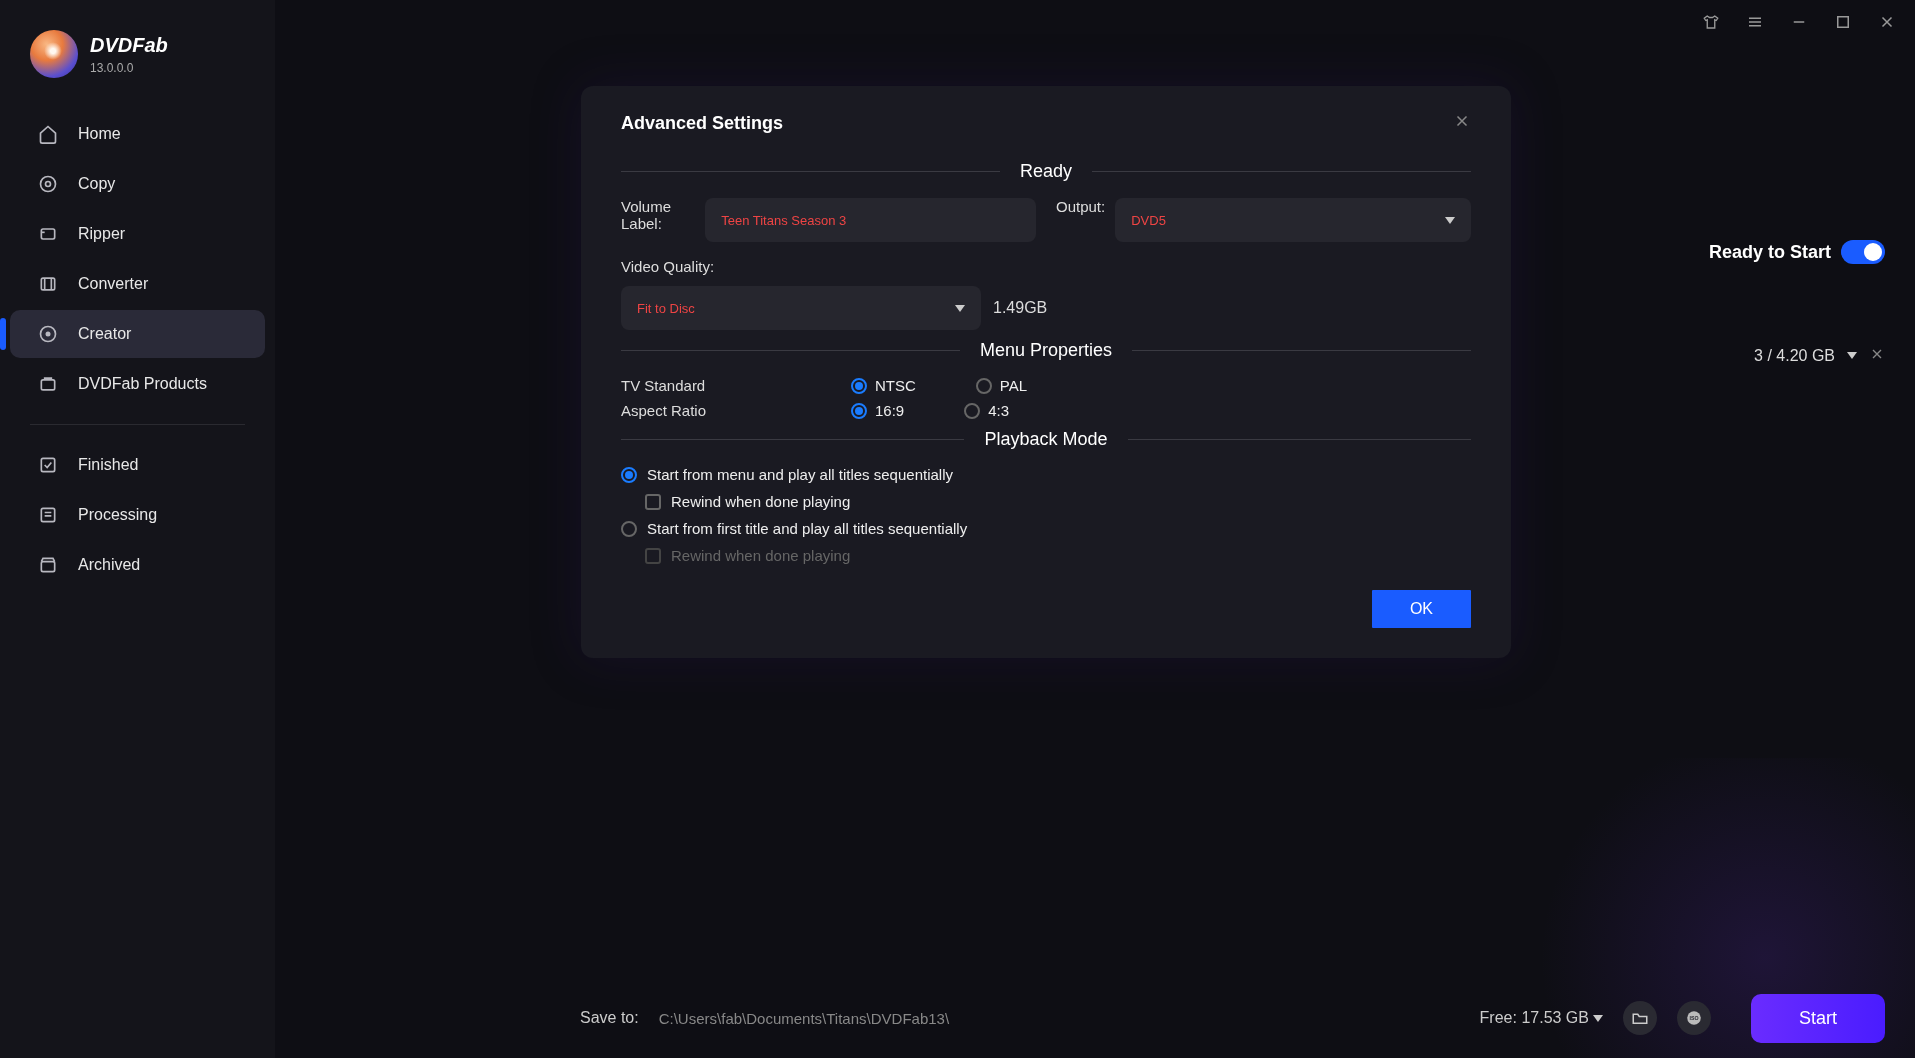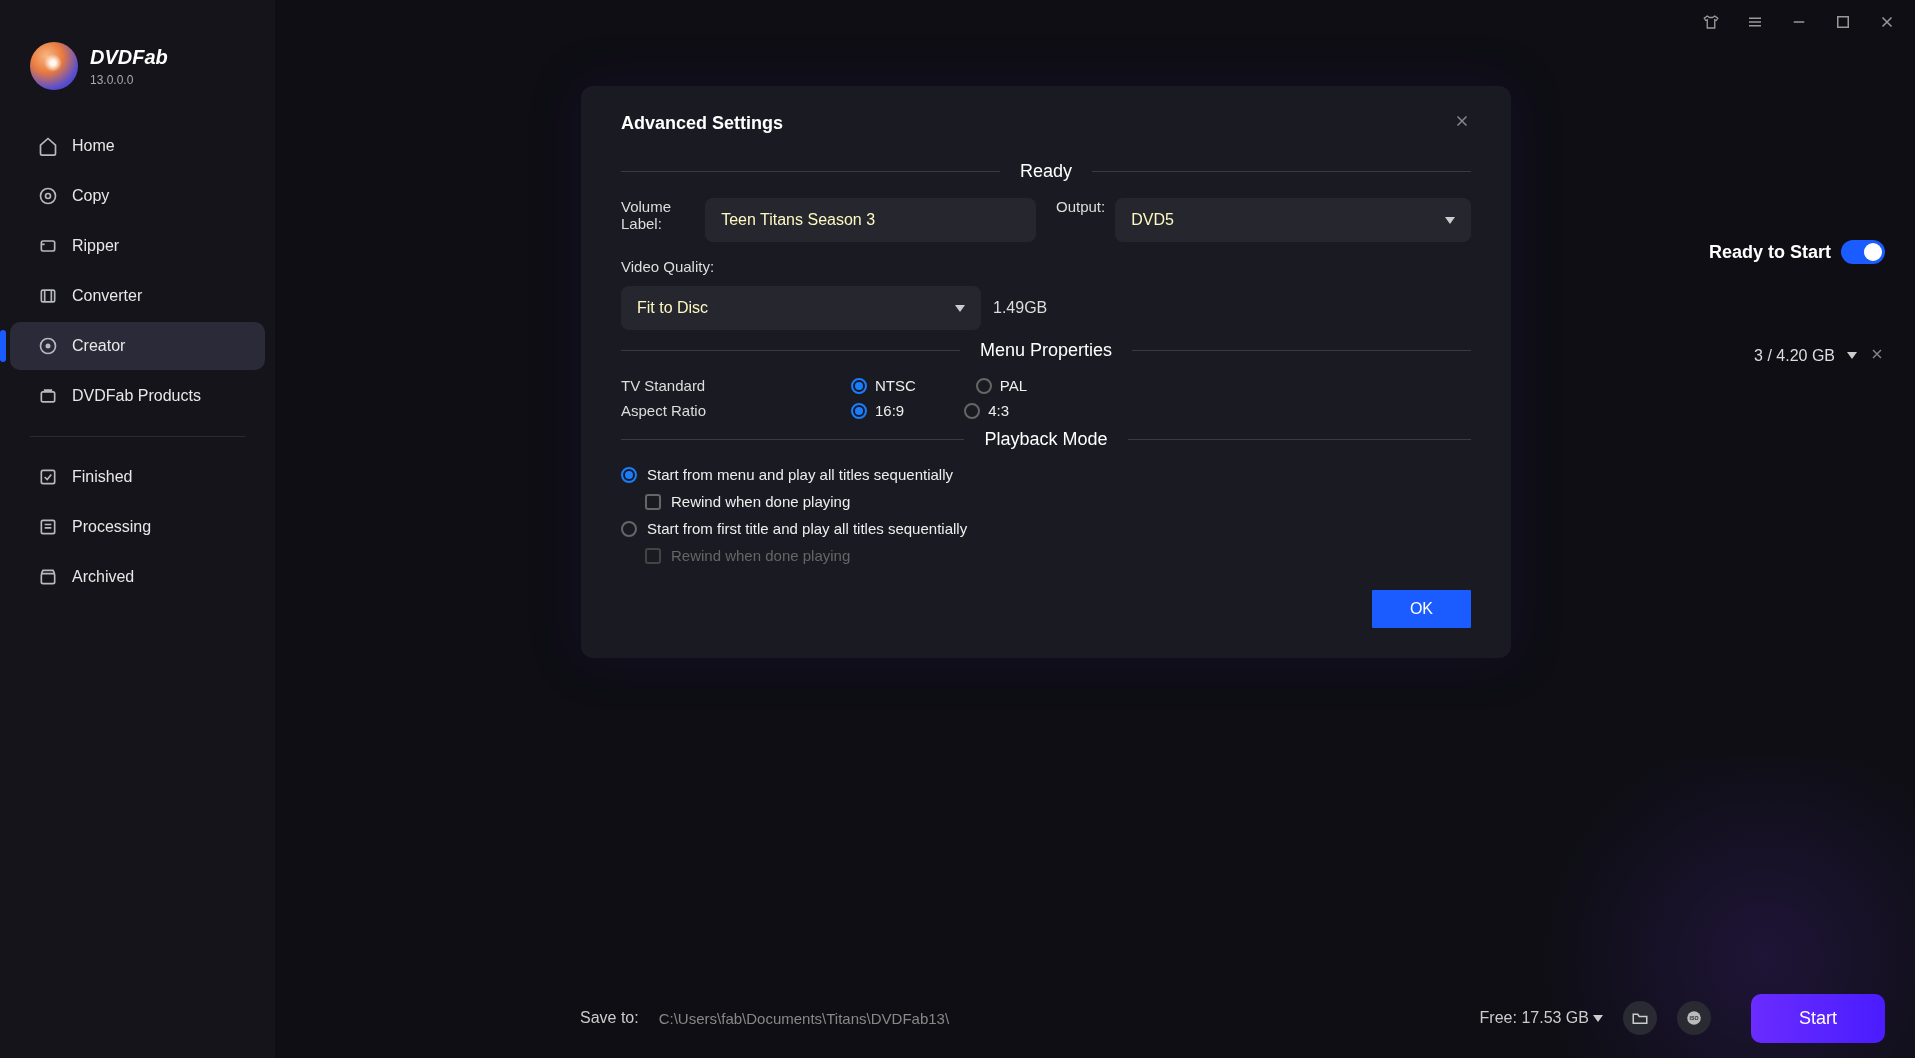--- a/index.html
+++ b/index.html
@@ -1,30 +1,30 @@
 <!DOCTYPE html>
 <html><head>
 <meta charset="utf-8">
 <style>
 * { margin: 0; padding: 0; box-sizing: border-box; font-family: -apple-system, BlinkMacSystemFont, 'Segoe UI', Arial, sans-serif; }
 body { background: #0e0e14; color: #e0e0e0; width: 1915px; height: 1058px; overflow: hidden; position: relative; }
 
 .app { display: flex; width: 100%; height: 100%; }
 
 
-.sidebar { width: 275px; background: #14141a; display: flex; flex-direction: column; padding-top: 32px; }
+.sidebar { width: 275px; background: #14141a; display: flex; flex-direction: column; padding-top: 20px; }
 .brand { display: flex; align-items: center; gap: 12px; padding: 10px 30px 20px; }
 .brand-logo { width: 48px; height: 48px; border-radius: 50%; background: radial-gradient(circle at 35% 30%, #f9b884 0%, #e87a3e 35%, #5a4fcf 70%, #3a2f9f 100%); position: relative; }
 .brand-logo::after { content: ""; position:absolute; top:12px; left:14px; width:18px; height:18px; border-radius:50%; background: radial-gradient(circle, #fff8f0 20%, transparent 70%); }
 .brand-text { display: flex; flex-direction: column; }
 .brand-name { font-weight: 700; font-size: 20px; color: #fff; font-style: italic; }
 .brand-ver { font-size: 12px; color: #aaa; margin-top: 4px; }
 
 .nav { margin-top: 10px; }
-.nav-item { display: flex; align-items: center; gap: 14px; padding: 14px 28px; color: #e8e8e8; font-size: 16px; cursor: pointer; border-radius: 10px; margin: 2px 10px; position: relative; }
+.nav-item { display: flex; align-items: center; gap: 20px; padding: 14px 28px; color: #e8e8e8; font-size: 16px; cursor: pointer; border-radius: 10px; margin: 2px 10px; position: relative; }
 .nav-item.active { background: #2a2a38; }
 .nav-item.active::before { content: ""; position: absolute; left: -10px; top: 8px; bottom: 8px; width: 6px; background: #1a5cff; border-radius: 4px; }
 .nav-icon { width: 20px; height: 20px; display: inline-flex; align-items: center; justify-content: center; color:#b8b8c0; flex-shrink:0; }
 .nav-divider { height: 1px; background: #2a2a30; margin: 16px 30px; }
 
 
 .main { flex: 1; position: relative; background: #0e0e14; }
 
 
 .win-controls { position: absolute; top: 12px; right: 18px; display: flex; gap: 24px; align-items: center; }
@@ -48,21 +48,21 @@
 .modal-close { color:#888; cursor:pointer; }
 .modal-close svg { width:18px; height:18px; }
 
 .sect { display:flex; align-items:center; gap:20px; margin: 10px 0 16px; }
 .sect-line { flex:1; height:1px; background:#3a3a42; }
 .sect-title { color:#fff; font-size:18px; }
 
 .row2 { display:flex; gap:20px; }
 .col { flex:1; display:flex; flex-direction:row; gap:10px; }
 .lbl { color:#ddd; font-size:15px; }
-.input, .select { background:#26262e; border:none; border-radius:8px; padding: 12px 16px; color:#fef9c3; font-size:16px; height:44px; width:100%; }
+.input, .select { background:#26262e; border:none; border-radius:8px; padding: 12px 16px; color:#ef4444; font-size:13px; height:44px; width:100%; }
 .select { display:flex; align-items:center; justify-content:space-between; cursor:pointer; }
 .chev { border-left:5px solid transparent; border-right:5px solid transparent; border-top:7px solid #ccc; }
 
 .vq-row { display:flex; gap:12px; align-items:center; margin-top:10px; }
 .vq-select { width: 360px; }
 .vq-size { color:#ddd; font-size:16px; min-width:70px; }
 .kbps { flex:1; background:#26262e; border-radius:8px; height:44px; display:flex; align-items:center; justify-content:flex-end; padding-right:16px; color:#666; font-size:15px; }
 
 .prop-row { display:flex; align-items:center; margin: 8px 0; }
 .prop-label { width:230px; color:#ddd; font-size:15px; }

